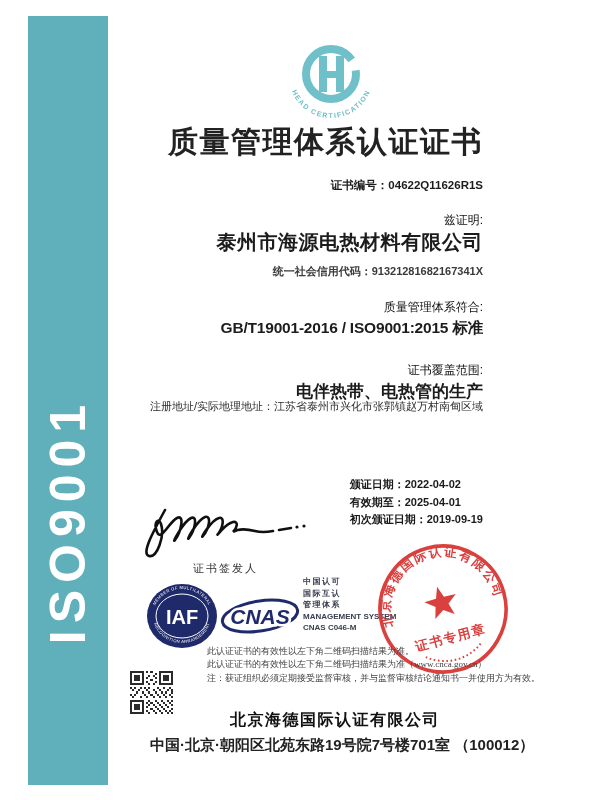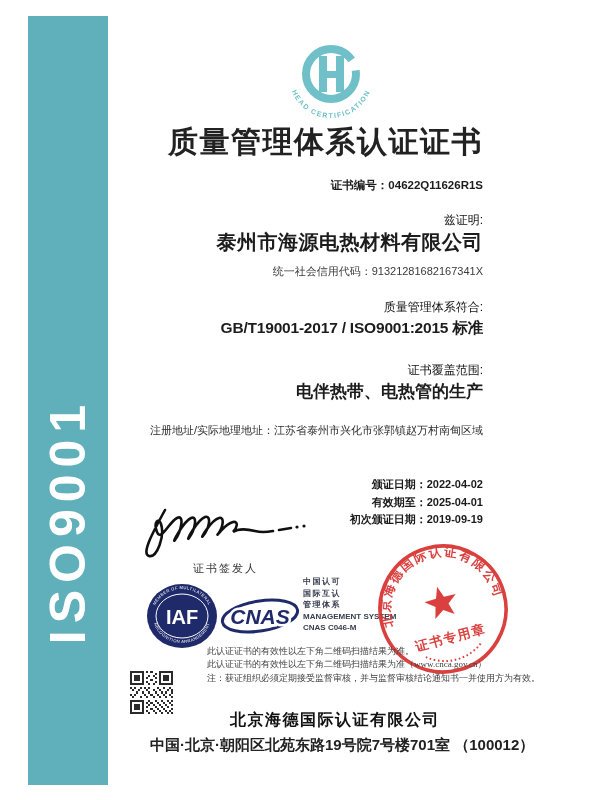--- a/index.html
+++ b/index.html
@@ -4,32 +4,32 @@
 <style>
   html,body{margin:0;padding:0;}
   body{width:600px;height:800px;background:#ffffff;position:relative;overflow:hidden;
        font-family:"Liberation Sans",sans-serif;color:#1c1c1c;}
   .abs{position:absolute;white-space:nowrap;line-height:1;}
   
   .band{position:absolute;left:28px;top:16px;width:80px;height:769px;background:#5fb0ba;}
   .band-label{position:absolute;left:40px;top:505px;transform:translate(-50%,-50%) rotate(-90deg);
               transform-origin:center;color:#ffffff;font-size:50px;font-weight:800;letter-spacing:7px;}
   
-  .r{right:117px;text-align:right;}
+  .r{right:117px;text-align:left;}
   .title{top:127px;font-size:30px;font-weight:900;letter-spacing:1.5px;color:#222;}
   .certno{top:180px;font-size:11.5px;font-weight:700;}
   .lbl{font-size:12px;font-weight:400;color:#111;}
   .certify{top:214px;}
   .company{top:232px;font-size:20px;font-weight:800;letter-spacing:.5px;}
-  .credit{top:266px;font-size:11px;font-weight:400;color:#3a3a3a;margin-left:40px;}
+  .credit{top:266px;font-size:11px;font-weight:700;color:#3a3a3a;margin-left:40px;}
   .stdlbl{top:301px;}
   .stdval{top:320px;font-size:15.5px;font-weight:700;letter-spacing:-.2px;}
   .scopelbl{top:364px;}
   .scopeval{top:383px;font-size:17px;font-weight:700;}
-  .addr{top:425px;font-size:11px;color:#2e2e2e;}
+  .addr{top:401px;font-size:11px;color:#2e2e2e;}
   .dates{top:476px;font-size:11px;font-weight:700;line-height:17.5px;color:#1a1a1a;}
   .signer{left:193px;top:563px;font-size:11px;letter-spacing:2px;color:#333;}
   .acclines{left:303px;top:576px;font-size:8px;line-height:11.6px;color:#3a4050;font-weight:700;text-align:left;}
   .acclines div.cjk{letter-spacing:1.5px;}
   .notes{left:207px;top:645px;font-size:9px;line-height:13.4px;color:#3f3f3f;
          font-family:"Liberation Serif",serif;text-align:left;}
   .issuer-wrap{left:150px;width:370px;text-align:center;}
   .issuer{top:712px;font-size:16px;font-weight:900;letter-spacing:1.5px;color:#111;}
   .issuer-addr{top:737px;font-size:15px;font-weight:600;color:#222;text-align:center;}
   .seal{position:absolute;left:374px;top:540px;transform:rotate(-15deg);opacity:.92;}
@@ -58,21 +58,21 @@
   </svg>
 </div>
 
 <div class="abs r title">质量管理体系认证证书</div>
 <div class="abs r certno">证书编号：04622Q11626R1S</div>
 
 <div class="abs r lbl certify">兹证明:</div>
 <div class="abs r company">泰州市海源电热材料有限公司</div>
 <div class="abs r credit">统一社会信用代码：91321281682167341X</div>
 <div class="abs r lbl stdlbl">质量管理体系符合:</div>
-<div class="abs r stdval">GB/T19001-2017 / ISO9001:2015 标准</div>
+<div class="abs r stdval">GB/T19001-2016 / ISO9001:2015 标准</div>
 <div class="abs r lbl scopelbl">证书覆盖范围:</div>
 <div class="abs r scopeval">电伴热带、电热管的生产</div>
 <div class="abs r addr">注册地址/实际地理地址：江苏省泰州市兴化市张郭镇赵万村南甸区域</div>
 
 <div class="abs r dates">
   <div>颁证日期：2022-04-02</div>
   <div>有效期至：2025-04-01</div>
   <div>初次颁证日期：2019-09-19</div>
 </div>
 

